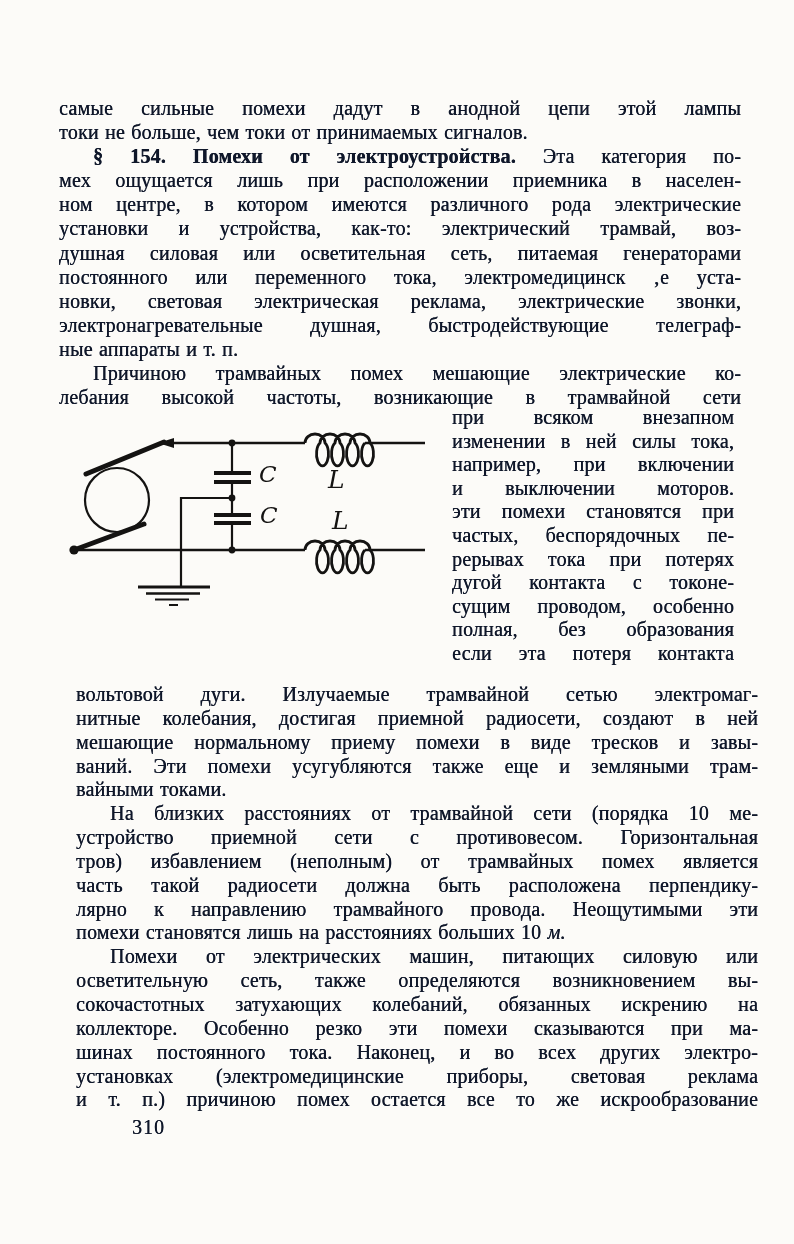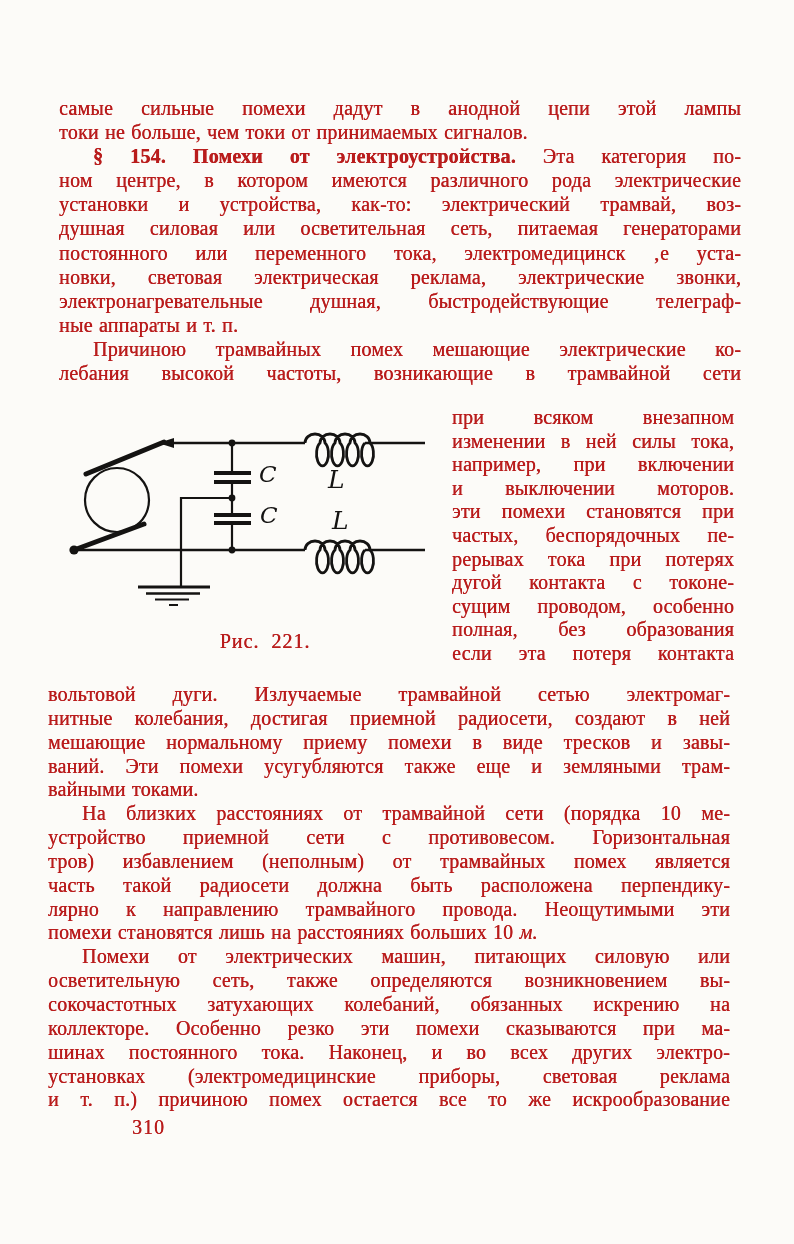--- a/index.html
+++ b/index.html
@@ -4,32 +4,32 @@
 <style>
   * { margin: 0; padding: 0; box-sizing: border-box; }
   html, body { background: #e9e8e4; }
   .page {
     position: relative;
     width: 794px;
     height: 1244px;
     background: #fcfbf8;
     overflow: hidden;
     font-family: "Liberation Serif", "DejaVu Serif", serif;
-    color: #b91c1c;
+    color: #0f172a;
   }
   .textblock {
     position: absolute;
     font-size: 20px;
     letter-spacing: 0.2px;
     text-shadow: 0.35px 0 0 currentColor;
     word-spacing: 1px;
   }
   #block-top   { left: 59px;  top: 96px;  width: 682px; line-height: 24.1px; }
   #wrap-col    { left: 452px; top: 406px; width: 282px; line-height: 23.6px; }
-  #block-bottom{ left: 48px;  top: 683px; width: 682px; line-height: 23.85px; }
+  #block-bottom{ left: 76px;  top: 683px; width: 682px; line-height: 23.85px; }
   .line { text-align: justify; text-align-last: justify; white-space: normal; }
   .line.left { text-align-last: left; }
   .line.indent { padding-left: 34px; }
   .b { font-weight: bold; }
   .i { font-style: italic; }
   .figure-caption {
     position: absolute;
     left: 85px; top: 630px; width: 360px;
     text-align: center;
     font-size: 20px;
@@ -53,20 +53,21 @@
 </style>
 </head>
 <body>
 
 <div class="page">
 
   <div id="block-top" class="textblock">
       <div class="line"><span>самые сильные помехи дадут в анодной цепи этой лампы</span></div>
       <div class="line left"><span>токи не больше, чем токи от принимаемых сигналов.</span></div>
       <div class="line indent"><span class="b">§ 154. Помехи от электроустройства.</span><span> Эта категория по-</span></div>
+      <div class="line"><span>мех ощущается лишь при расположении приемника в населен-</span></div>
       <div class="line"><span>ном центре, в котором имеются различного рода электрические</span></div>
       <div class="line"><span>установки и устройства, как-то: электрический трамвай, воз-</span></div>
       <div class="line"><span>душная силовая или осветительная сеть, питаемая генераторами</span></div>
       <div class="line"><span>постоянного или переменного тока, электромедицинск ‚е уста-</span></div>
       <div class="line"><span>новки, световая электрическая реклама, электрические звонки,</span></div>
       <div class="line"><span>электронагревательные душная, быстродействующие телеграф-</span></div>
       <div class="line left"><span>ные аппараты и т. п.</span></div>
       <div class="line indent"><span>Причиною трамвайных помех мешающие электрические ко-</span></div>
       <div class="line"><span>лебания высокой частоты, возникающие в трамвайной сети</span></div>
     </div>
@@ -147,17 +148,16 @@
       <circle cx="180" cy="124" r="3.4"></circle>
       <circle cx="22" cy="124" r="4.6"></circle>
     </g>
 
     <text x="207" y="56" font-size="23" fill="#141312">C</text>
     <text x="208" y="97" font-size="23" fill="#141312">C</text>
     <text x="276" y="62" font-size="25" fill="#141312">L</text>
     <text x="280" y="103" font-size="25" fill="#141312">L</text>
   </svg>
 
-  <div class="figure-caption">Рис. 221.</div>
 
   <div class="page-number">310</div>
 
 </div>
 
 </body></html>

